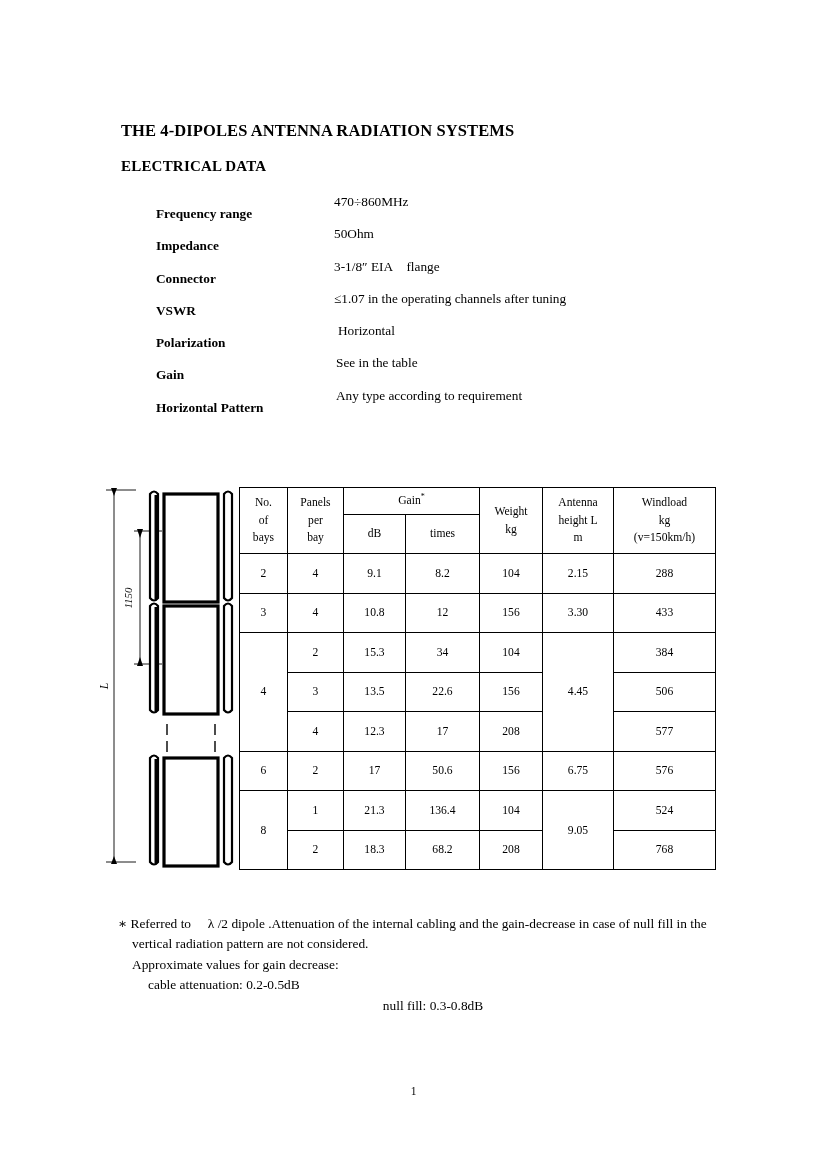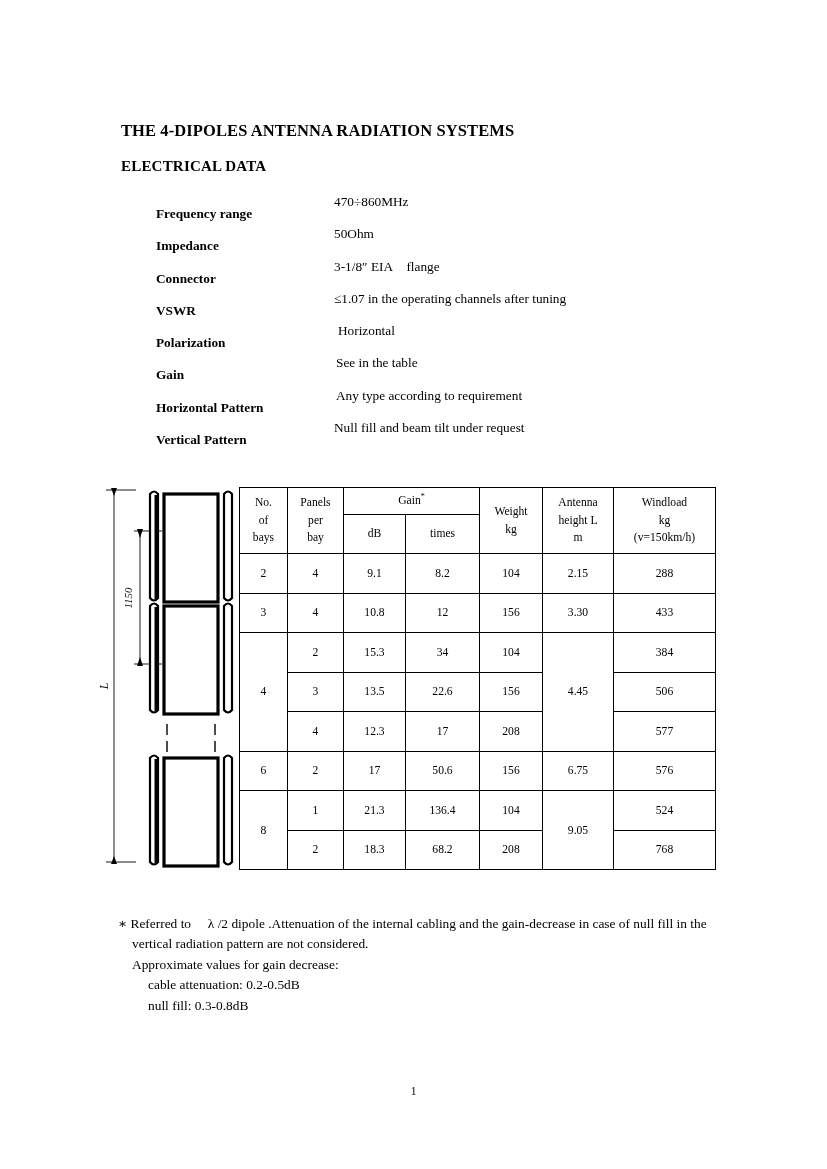--- a/index.html
+++ b/index.html
@@ -125,21 +125,21 @@
   }
   .fn-line { white-space: nowrap; }
   .fn-wrap {
     text-indent: -14px;
     padding-left: 14px;
     white-space: normal;
     width: 588px;
   }
   .fn-l3 { margin-left: 14px; }
   .fn-l4 { margin-left: 30px; }
-  .fn-l5 { margin-left: 30px; }
+  .fn-l5 { margin-left: 30px; text-align: center; }
 
   
   .page-number {
     position: absolute;
     left: 0;
     top: 1085px;
     width: 827px;
     text-align: center;
     font-size: 11.5px;
   }
@@ -174,24 +174,20 @@
       <span class="spec-label">Polarization</span>
       <span class="spec-value indent-1">Horizontal</span>
     </div>
     <div class="spec-row">
       <span class="spec-label">Gain</span>
       <span class="spec-value indent-2">See in the table</span>
     </div>
     <div class="spec-row">
       <span class="spec-label">Horizontal Pattern</span>
       <span class="spec-value indent-2">Any type according to requirement</span>
-    </div>
-    <div class="spec-row">
-      <span class="spec-label">Vertical Pattern</span>
-      <span class="spec-value">Null fill and beam tilt under request</span>
     </div>
   </div>
 
   <div class="diagram">
     <svg width="148" height="400" viewBox="0 0 148 400">
       <g stroke="#000" fill="none">
 
         <line x1="18" y1="4" x2="18" y2="376" stroke-width="0.9"></line>
         <line x1="10" y1="4" x2="40" y2="4" stroke-width="0.9"></line>
         <line x1="10" y1="376" x2="40" y2="376" stroke-width="0.9"></line>

